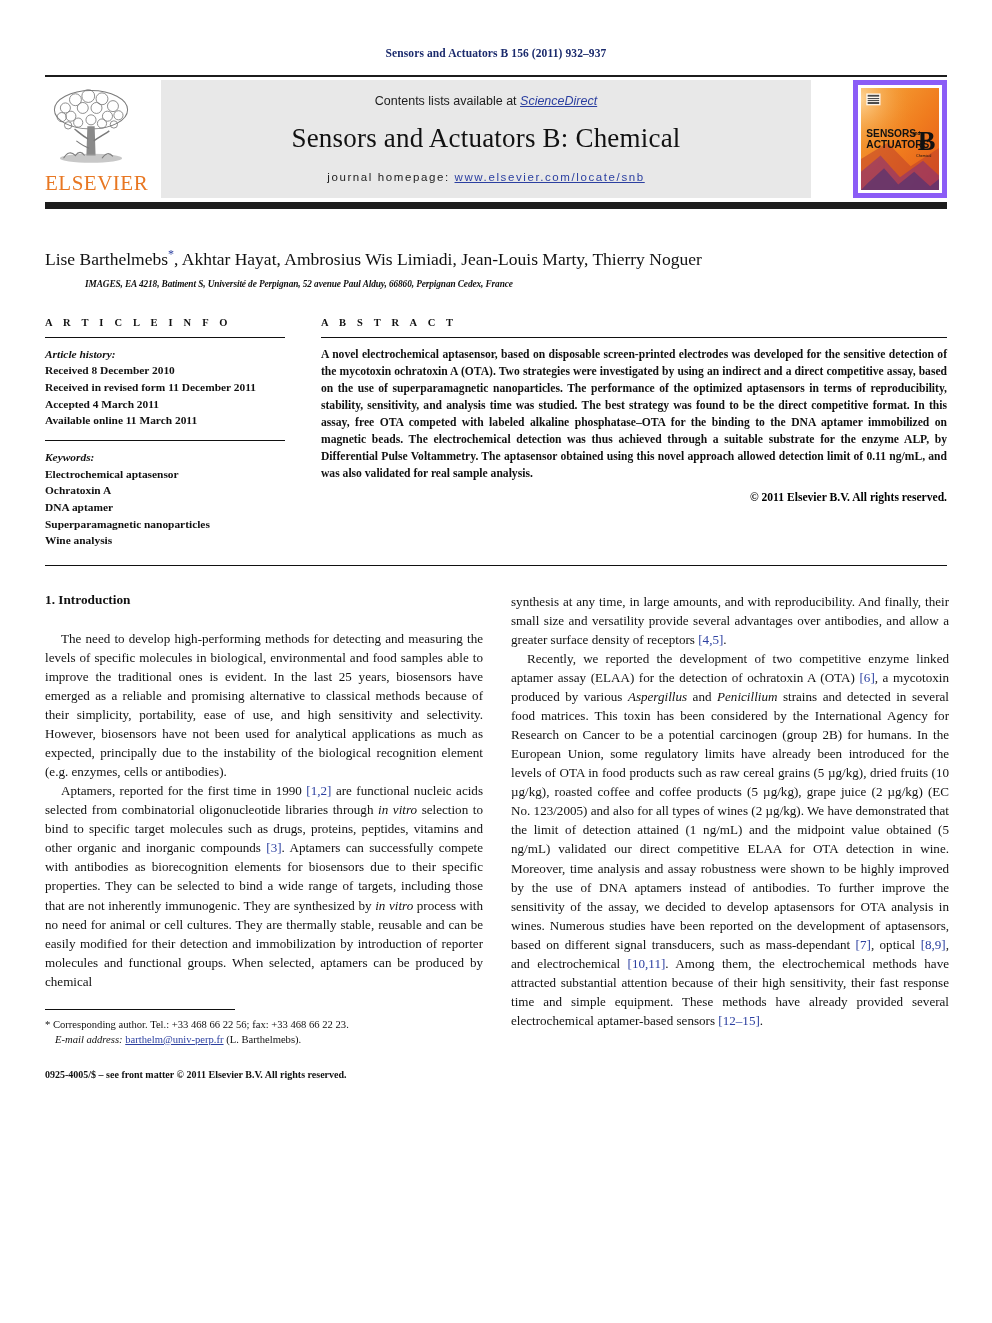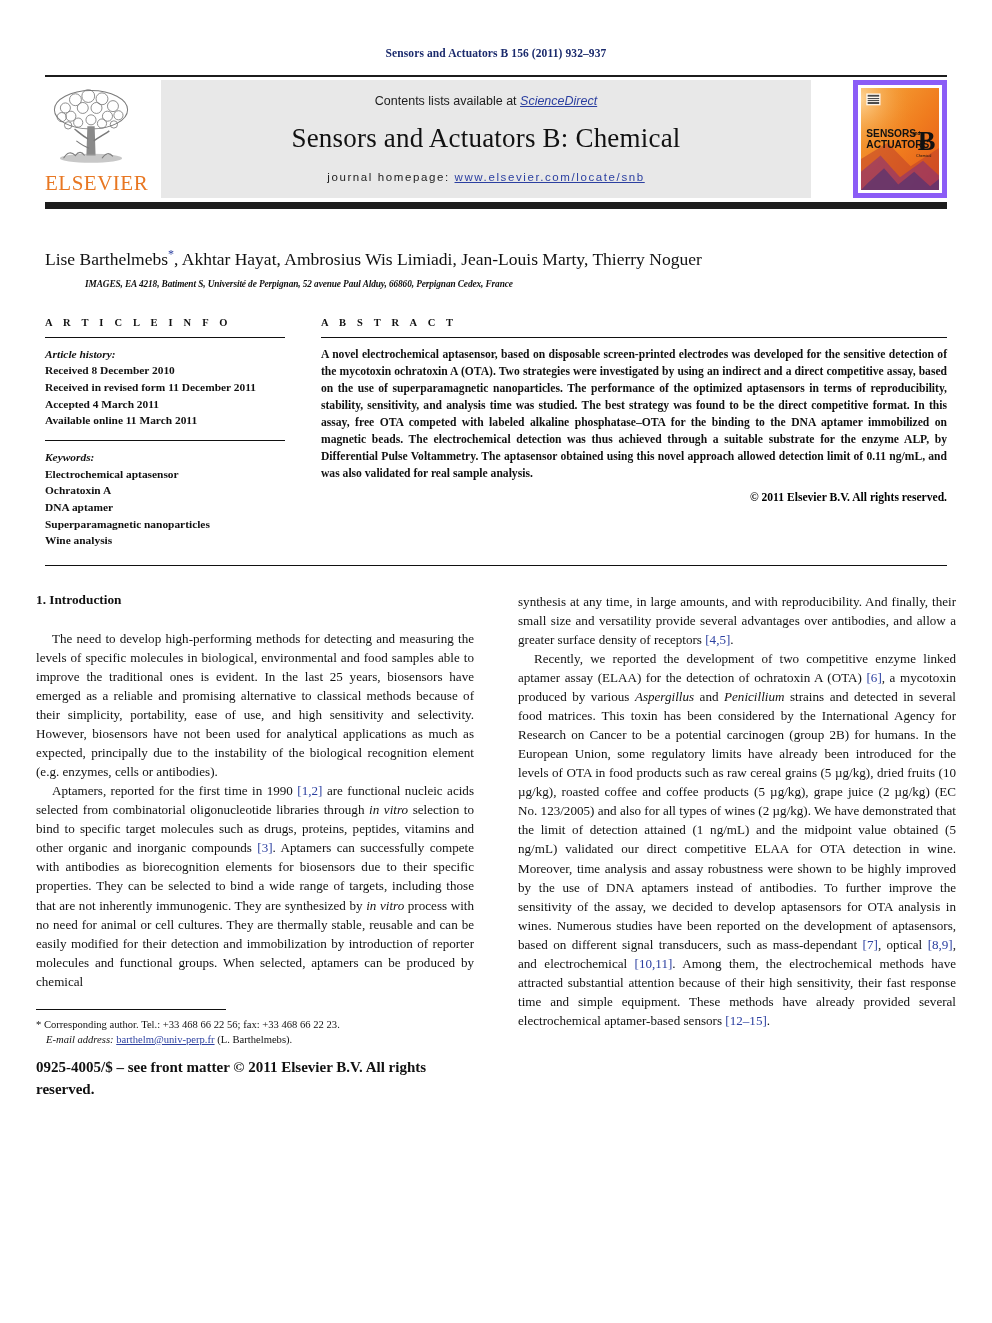--- a/index.html
+++ b/index.html
@@ -87,41 +87,41 @@
   .sub-it { font-style:italic; font-weight:bold; font-size:11.4px; }
   .info-line { font-size:11.4px; font-weight:bold; line-height:1.46; color:#111; }
   .abs-body {
     font-size:11.6px; font-weight:bold; line-height:1.47; text-align:justify; color:#111;
   }
   .copy { text-align:right; margin-top:9px; font-size:11.6px; font-weight:bold; }
 
   .rule-wide { border-top:1.4px solid #111; margin-top:16px; }
 
   
-  .body2 { margin-top:26px; display:flex; gap:44px; position:relative;justify-content:center; }
+  .body2 { margin-top:26px; display:flex; gap:28px; position:relative; }
   .bcol { width:438px; flex:0 0 438px; }
   h2.h-sec {
     font-size:13.3px; font-weight:bold; margin-bottom:21px;
     font-family:"Liberation Serif", serif; color:#111;
   }
   p.para {
     font-size:13.1px; line-height:1.455; text-align:justify; color:#111;
     text-indent:16px; margin-bottom:0;
     font-family:"Liberation Serif", serif;
   }
   p.para + p.para { text-indent:16px; }
   .cite { color:#2b3fa0; }
   .it { font-style:italic; }
 
   .foot { margin-top:18px; }
   .foot-rule { border-top:1.1px solid #111; width:190px; margin-bottom:7px; }
   .foot-line { font-size:10.6px; line-height:1.42; color:#111; }
   .foot-line .ind { padding-left:10px; display:block; }
   .mail { color:#2b3fa0; }
-  .imprint { margin-top:9px; font-size:15px; font-weight:bold; line-height:1.5; color:#111; }
+  .imprint { margin-top:20px; font-size:10px; font-weight:bold; line-height:1.5; color:#111; }
   .doi-link { color:#2b3fa0; }
 </style>
 </head>
 <body>
 
 <div class="page">
 
   <div class="runhead">Sensors and Actuators B 156 (2011) 932–937</div>
 
   <div class="masthead">

